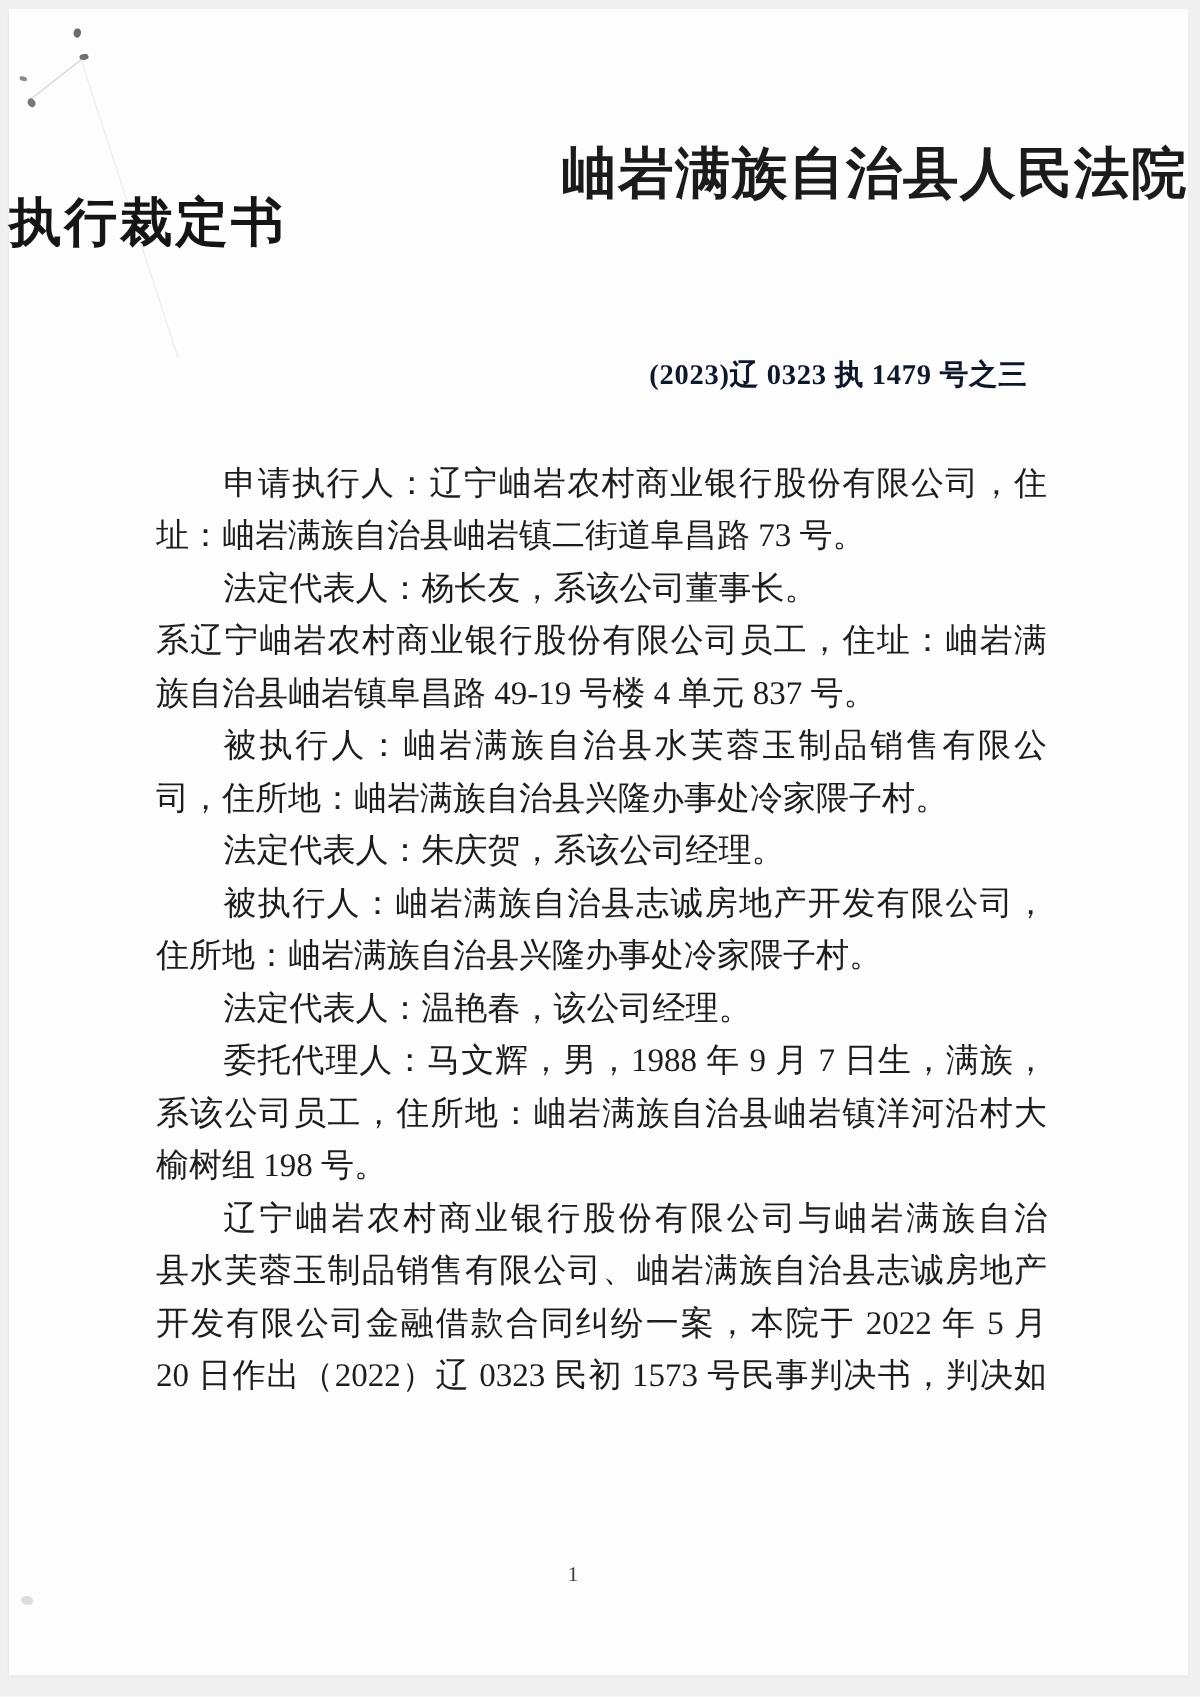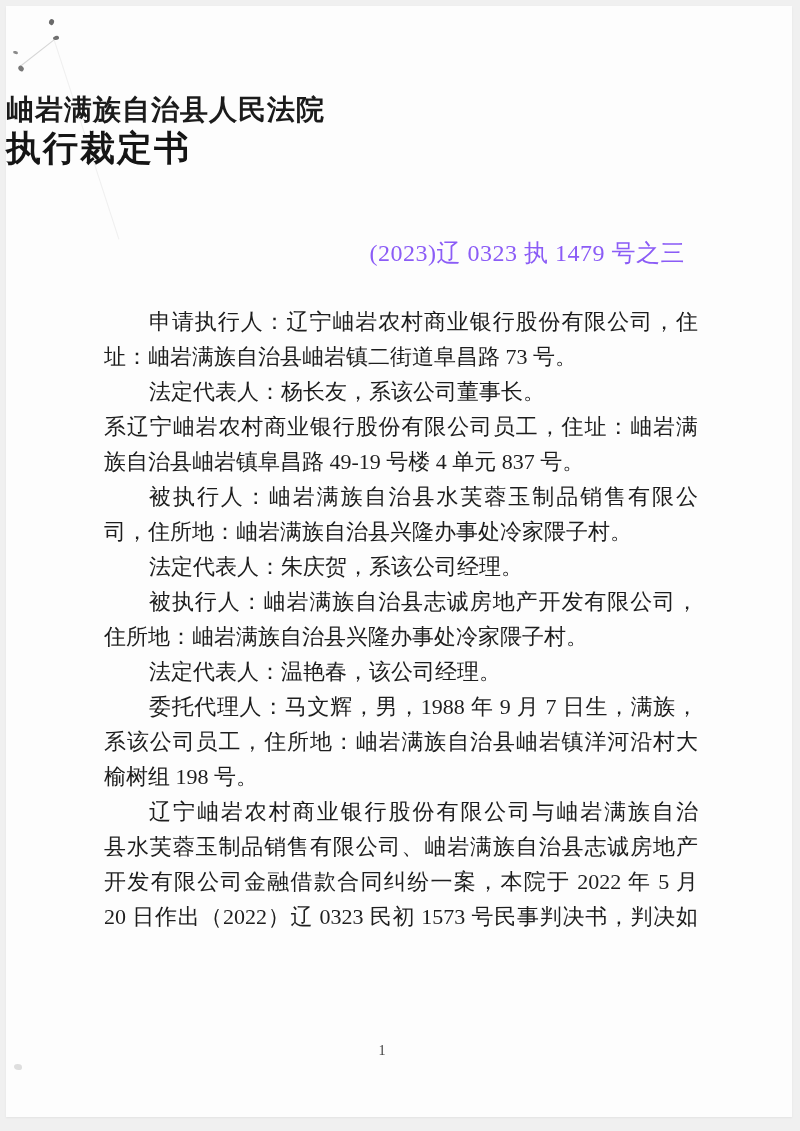--- a/index.html
+++ b/index.html
@@ -21,45 +21,46 @@
     width: 786px;
     height: 1111px;
     background: #fdfdfd;
     box-shadow: 0 1px 2px rgba(0,0,0,0.06);
   }
   .court-name {
     position: absolute;
     top: 85px;
     left: 0;
     width: 100%;
-    text-align: left;
+    text-align: right;
     font-family: "Liberation Sans", sans-serif;
     font-weight: bold;
-    font-size: 28px;
+    font-size: 37px;
     letter-spacing: 1px;
     color: #1b1b1b;
   }
   .doc-type {
     position: absolute;
     top: 119px;
     left: 0;
     width: 100%;
     font-family: "Liberation Sans", sans-serif;
     font-weight: bold;
     font-size: 35px;
     letter-spacing: 2px;
     color: #151515;
   }
   .case-number {
     position: absolute;
     top: 231px;
     right: 107px;
-    font-size: 24px;
+    font-size: 19px;
     letter-spacing: 0.5px;
-    color: #8b5cf6;
+    color: #0f172a;
+    font-weight: bold;
   }
   .doc-body {
     position: absolute;
     top: 298px;
     left: 98px;
     width: 594px;
     font-size: 22px;
     line-height: 35px;
     color: #1d1d1d;
   }

